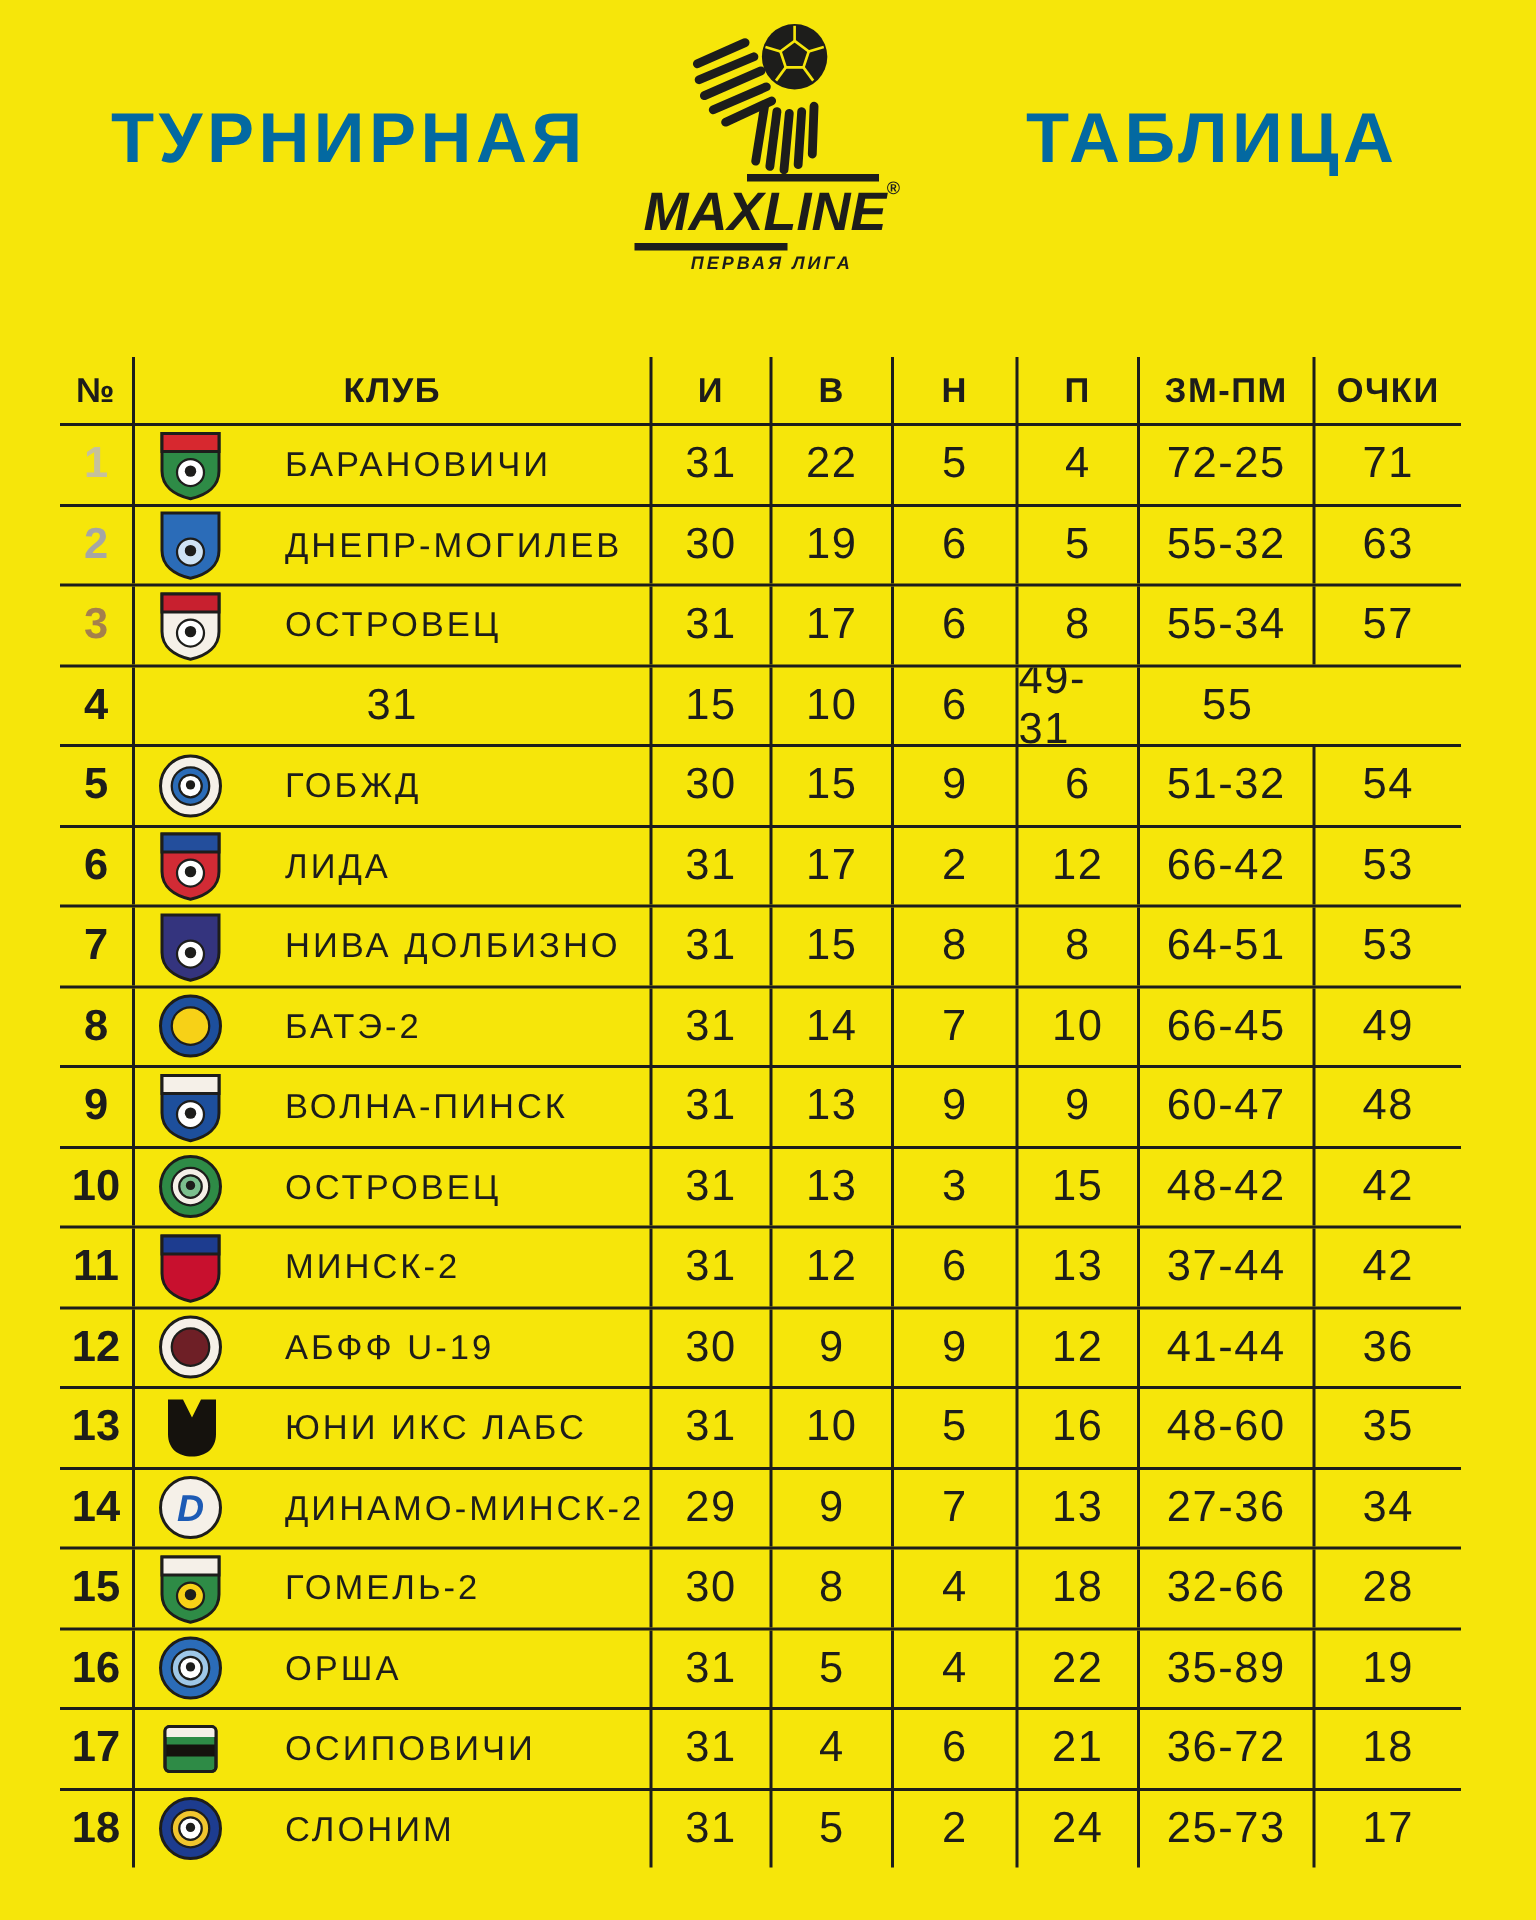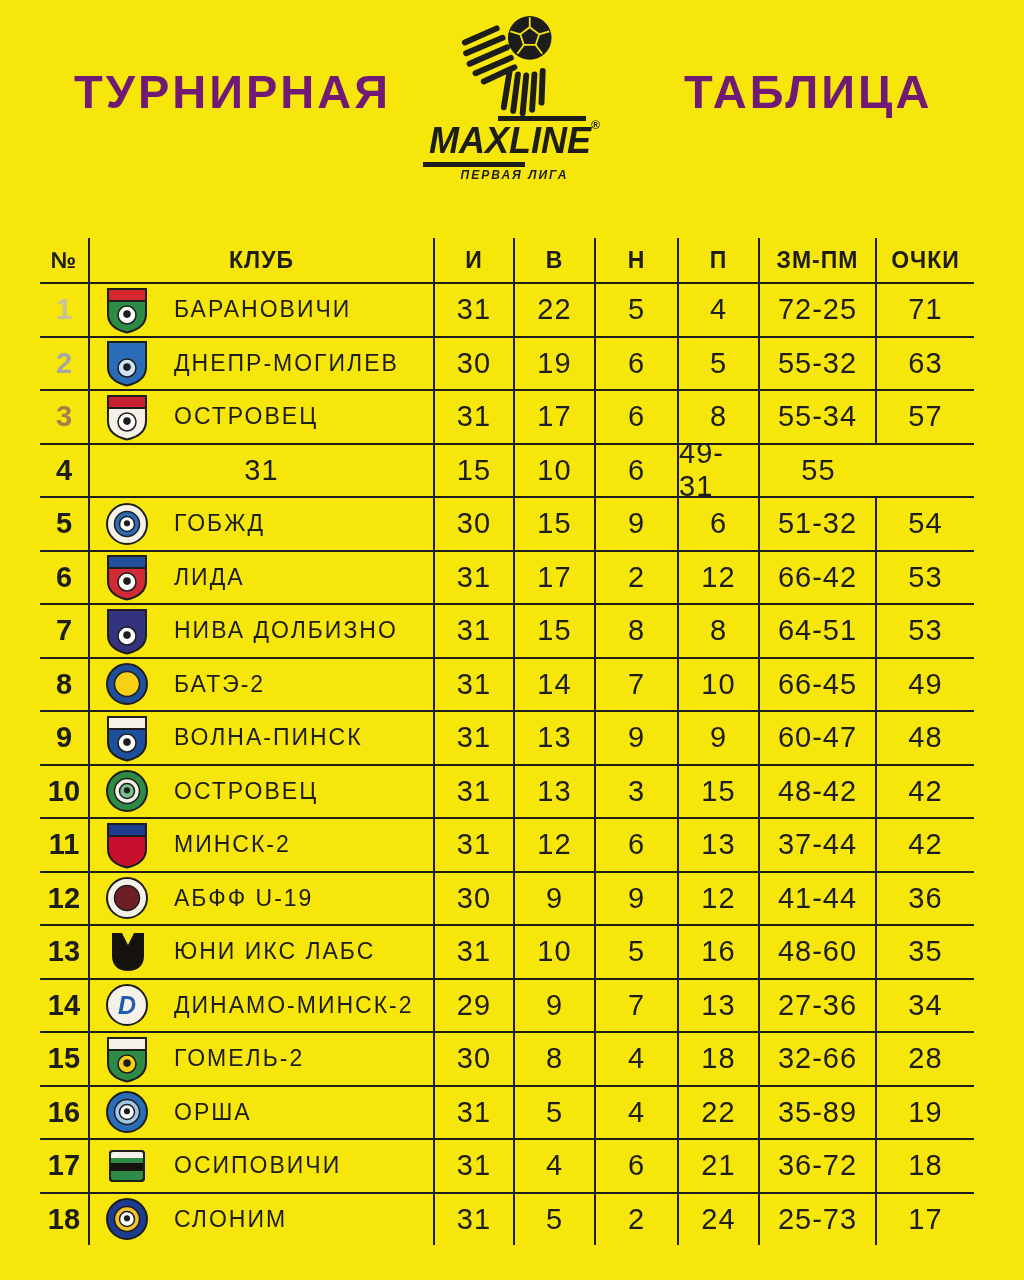--- a/index.html
+++ b/index.html
@@ -7,21 +7,21 @@
     width:1024px;height:1280px;
     background:#F6E60A;
     font-family:"Liberation Sans", sans-serif;
     color:#1D1D1B;
     position:relative;
     overflow:hidden;
   }
   .page-title{
     position:absolute;top:64px;
     font-size:47px;font-weight:800;letter-spacing:3px;
-    color:#701a75;white-space:nowrap;
+    color:#0369a1;white-space:nowrap;
   }
   .page-title.left{left:74px;}
   .page-title.right{left:684px;}
 
   .brand{
     position:absolute;left:417px;top:6px;width:195px;
     display:flex;flex-direction:column;align-items:center;
     text-align:center;
   }
   .brand-ball{display:block;}
@@ -60,21 +60,21 @@
     overflow:hidden;
   }
   .cell:last-child{border-right:none;}
   .thead .cell{font-weight:700;font-size:23px;letter-spacing:1px;}
   .cell.rank{font-size:29px;font-weight:700;}
   .cell.club{justify-content:flex-start;padding-left:14px;}
   .cell.num{font-size:29px;font-weight:400;letter-spacing:1px;}
   .team-logo{width:46px;height:48px;display:flex;align-items:center;justify-content:center;flex:0 0 46px;}
   .team-logo svg{display:block;}
   .team-name{
-    margin-left:24px;
+    margin-left:40px;
     font-size:23px;font-weight:500;letter-spacing:2px;white-space:nowrap;
   }
 </style>
 </head>
 <body>
 
 <div>
   <div class="page-title left">ТУРНИРНАЯ</div>
   <div class="page-title right">ТАБЛИЦА</div>
 

